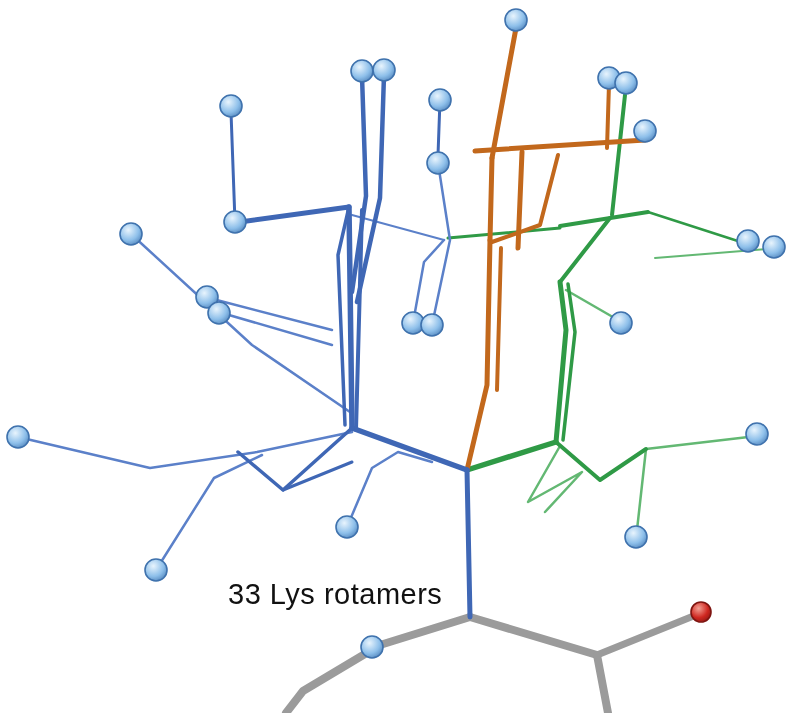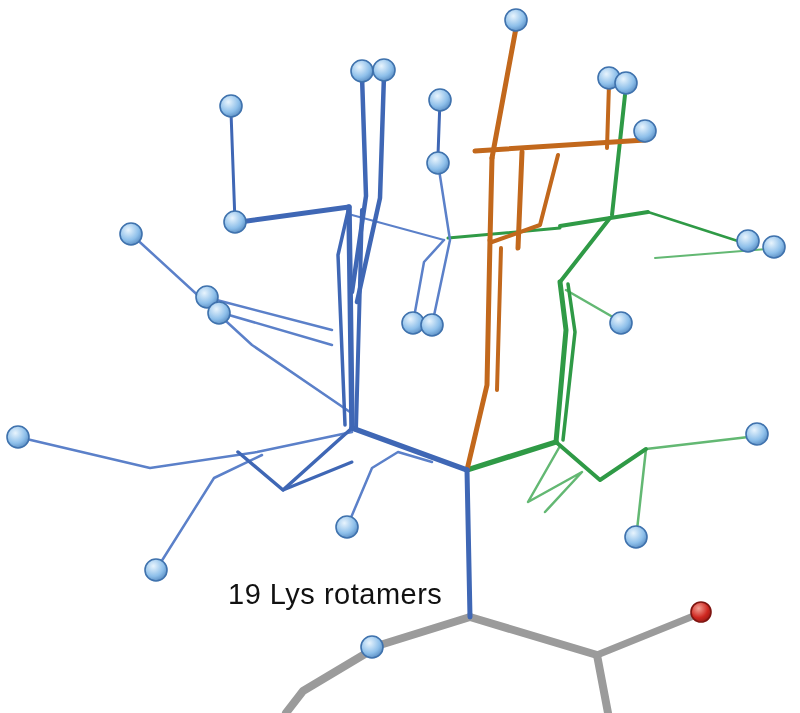--- a/index.html
+++ b/index.html
@@ -121,14 +121,14 @@
         <circle cx="621" cy="323" r="11" fill="url(#grad-N)" stroke="#3f72ad" stroke-width="1.6"></circle>
         <circle cx="18" cy="437" r="11" fill="url(#grad-N)" stroke="#3f72ad" stroke-width="1.6"></circle>
         <circle cx="757" cy="434" r="11" fill="url(#grad-N)" stroke="#3f72ad" stroke-width="1.6"></circle>
         <circle cx="347" cy="527" r="11" fill="url(#grad-N)" stroke="#3f72ad" stroke-width="1.6"></circle>
         <circle cx="636" cy="537" r="11" fill="url(#grad-N)" stroke="#3f72ad" stroke-width="1.6"></circle>
         <circle cx="156" cy="570" r="11" fill="url(#grad-N)" stroke="#3f72ad" stroke-width="1.6"></circle>
         <circle cx="372" cy="647" r="11" fill="url(#grad-N)" stroke="#3f72ad" stroke-width="1.6"></circle>
         <circle cx="701" cy="612" r="10" fill="url(#grad-O)" stroke="#7e1410" stroke-width="1.6"></circle>
       </g>
     </svg>
-  <div class="rotamer-label">19 Lys rotamers</div>
+  <div class="rotamer-label">33 Lys rotamers</div>
 </div>
 
 </body></html>

